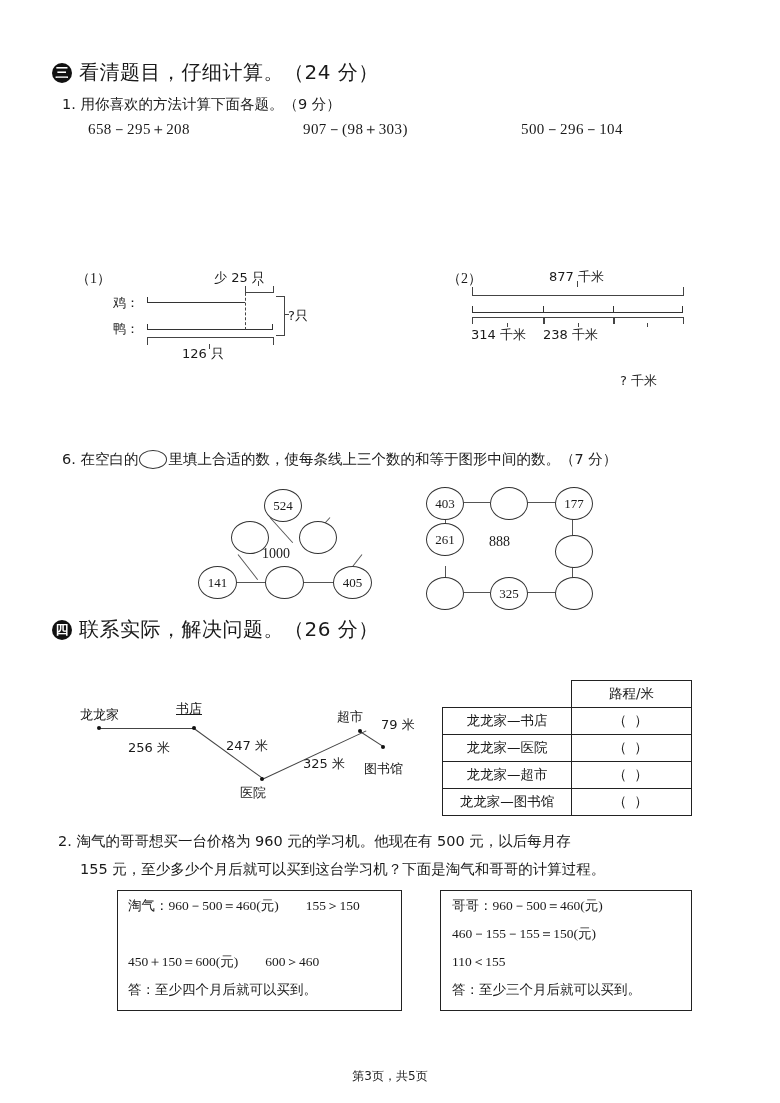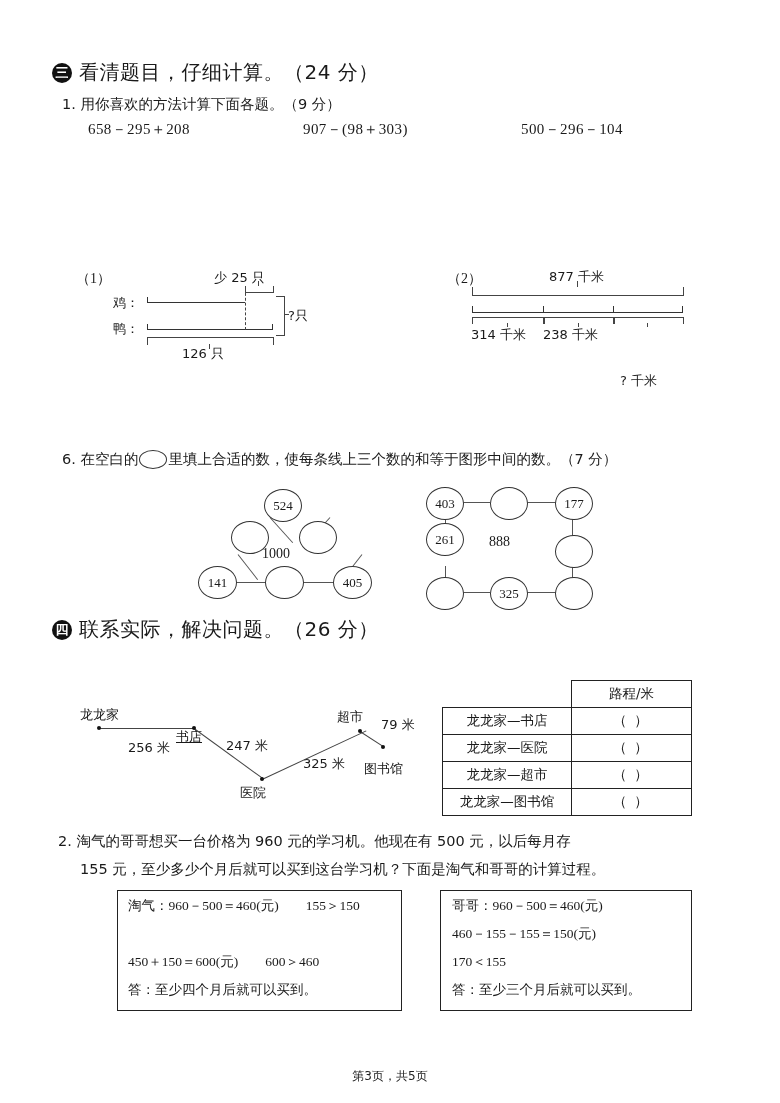--- a/index.html
+++ b/index.html
@@ -187,21 +187,21 @@
   </div>
 
   <div class="sec-head" style="left:52px;top:616px;">
     <span class="sec-badge">四</span>
     <span class="sec-title">联系实际，解决问题。（26 分）</span>
   </div>
 
 
   <div>
     <div class="lbl" style="left:80px;top:706px;">龙龙家</div>
-    <div class="lbl" style="left:176px;top:728px;text-decoration:underline;">书店</div>
+    <div class="lbl" style="left:176px;top:700px;text-decoration:underline;">书店</div>
     <div class="lbl" style="left:240px;top:784px;">医院</div>
     <div class="lbl" style="left:337px;top:708px;">超市</div>
     <div class="lbl" style="left:364px;top:760px;">图书馆</div>
 
     <div class="dot" style="left:97px;top:726px;"></div>
     <div class="dot" style="left:192px;top:726px;"></div>
     <div class="dot" style="left:260px;top:777px;"></div>
     <div class="dot" style="left:358px;top:729px;"></div>
     <div class="dot" style="left:381px;top:745px;"></div>
 
@@ -245,18 +245,18 @@
   <div class="q q-cn" style="left:80px;top:858px;">155 元，至少多少个月后就可以买到这台学习机？下面是淘气和哥哥的计算过程。</div>
 
   <div class="abox" style="left:117px;top:890px;width:283px;height:119px;"></div>
   <div class="aline" style="left:128px;top:897px;">淘气：960－500＝460(元)　　155＞150</div>
   <div class="aline" style="left:128px;top:953px;">450＋150＝600(元)　　600＞460</div>
   <div class="aline aline-cn" style="left:128px;top:981px;">答：至少四个月后就可以买到。</div>
 
   <div class="abox" style="left:440px;top:890px;width:250px;height:119px;"></div>
   <div class="aline" style="left:452px;top:897px;">哥哥：960－500＝460(元)</div>
   <div class="aline" style="left:452px;top:925px;">460－155－155＝150(元)</div>
-  <div class="aline" style="left:452px;top:953px;">170＜155</div>
+  <div class="aline" style="left:452px;top:953px;">110＜155</div>
   <div class="aline aline-cn" style="left:452px;top:981px;">答：至少三个月后就可以买到。</div>
 
   <div class="footer" style="left:0;top:1068px;">第3页，共5页</div>
 
 </div>
 
 </body></html>

